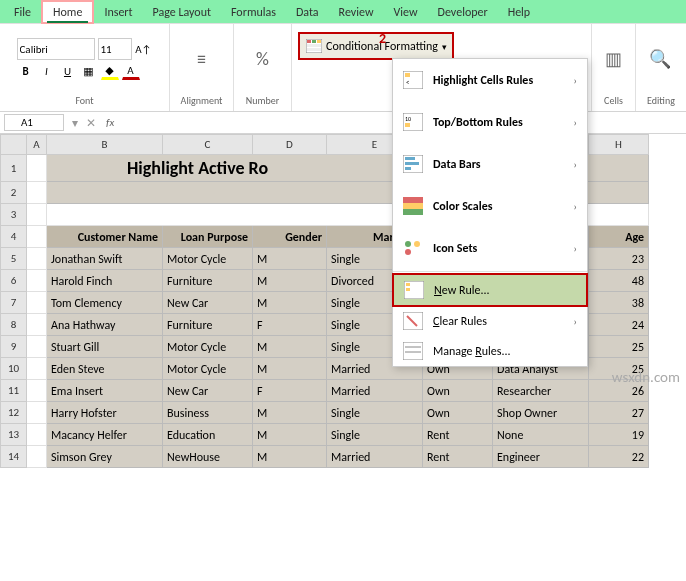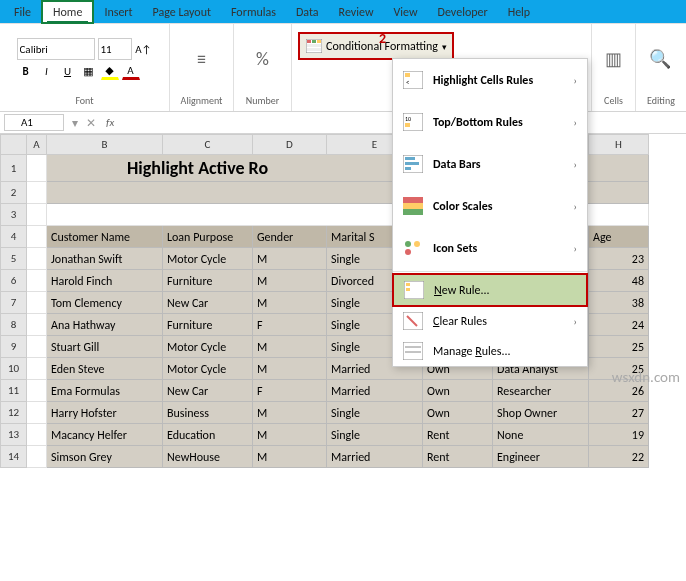--- a/index.html
+++ b/index.html
@@ -1,21 +1,21 @@
 <!DOCTYPE html>
 <html><head>
 <meta charset="utf-8">
 <style>
 * { box-sizing: border-box; margin: 0; padding: 0; font-family: 'Segoe UI', Calibri, sans-serif; }
 body { width: 686px; height: 581px; background: #fff; font-size: 12px; overflow: hidden; position: relative; }
 
 
-.menubar { display: flex; background: #0ea5e9; height: 24px; align-items: center; padding: 0 4px; border-bottom: 1px solid #e0e0e0; }
+.menubar { display: flex; background: #86efac; height: 24px; align-items: center; padding: 0 4px; border-bottom: 1px solid #e0e0e0; }
 .menu-item { padding: 3px 10px; font-size: 12px; color: #333; cursor: pointer; }
-.menu-item.active { border: 2px solid #15803d; background: #fff; position: relative; }
+.menu-item.active { border: 2px solid #fca5a5; background: #fff; position: relative; }
 .menu-item.active::after { content: ''; position: absolute; bottom: -1px; left: 4px; right: 4px; height: 2px; background: #107c41; }
 .callout { position: absolute; color: #c00000; font-weight: bold; font-size: 14px; }
 .callout.c1 { left: 50px; top: 2px; }
 .callout.c2 { left: 379px; top: 30px; }
 .callout.c3 { left: 525px; top: 305px; }
 
 
 .ribbon { display: flex; background: #fff; height: 88px; border-bottom: 1px solid #d4d4d4; }
 .group { border-right: 1px solid #e0e0e0; padding: 2px 6px; display: flex; flex-direction: column; justify-content: space-between; align-items: center; }
 .group-label { font-size: 10px; color: #666; text-align: center; padding: 2px 0; }
@@ -67,21 +67,21 @@
 .colB { width: 116px; }
 .colC { width: 90px; }
 .colD { width: 74px; }
 .colE { width: 96px; }
 .colF { width: 70px; }
 .colG { width: 96px; }
 .colH { width: 60px; }
 .grid td { border: 1px solid #bbb; padding: 2px 4px; font-size: 12px; height: 22px; background: #d4cfc5; }
 .grid td.empty { background: #fff; border-color: #e0e0e0; }
 .grid td.title-cell { font-size: 18px; font-weight: bold; text-align: left; background: #d4cfc5; border: 1px solid #bbb; padding-left: 80px; }
-.grid td.header { background: #c0b8a8; font-weight: normal; text-align: left; }
+.grid td.header { background: #c0b8a8; font-weight: bold; text-align: right; }
 .grid td.num { text-align: right; }
 
 .watermark { position: absolute; right: 6px; top: 368px; font-size: 15px; color: #aaa; writing-mode: horizontal-tb; }
 </style>
 </head>
 <body>
 
 <span class="callout c1">1</span>
 <span class="callout c2">2</span>
 <span class="callout c3">3</span>
@@ -356,21 +356,21 @@
     <td>Motor Cycle</td>
     <td>M</td>
     <td>Married</td>
     <td>Own</td>
     <td>Data Analyst</td>
     <td class="num">25</td>
         </tr>
         <tr>
           <th class="rowhead">11</th>
     <td class="empty"></td>
-    <td>Ema Formulas</td>
+    <td>Ema Insert</td>
     <td>New Car</td>
     <td>F</td>
     <td>Married</td>
     <td>Own</td>
     <td>Researcher</td>
     <td class="num">26</td>
         </tr>
         <tr>
           <th class="rowhead">12</th>
     <td class="empty"></td>

